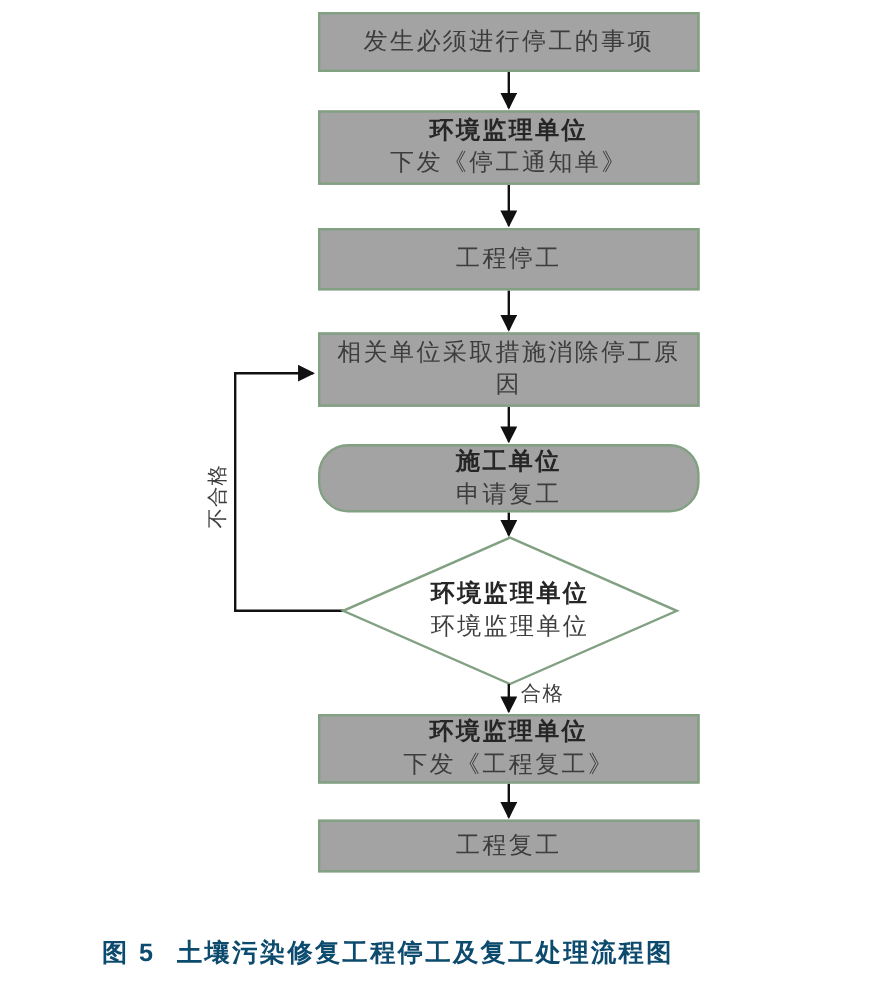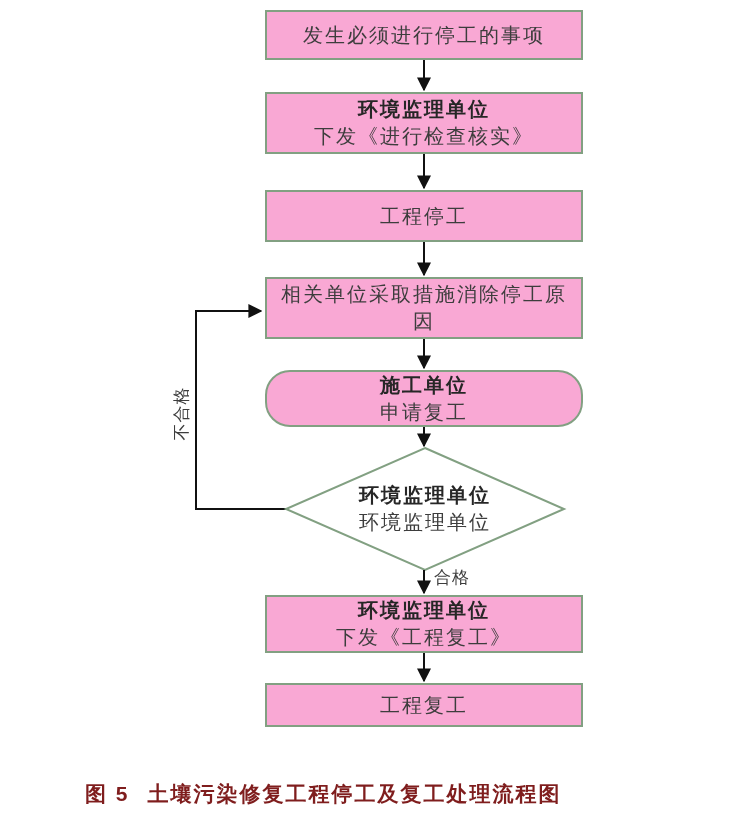--- a/index.html
+++ b/index.html
@@ -15,21 +15,21 @@
     position: absolute;
     left: 0; top: 0;
     width: 733px; height: 819px;
   }
   .flow-box {
     position: absolute;
     left: 265px;
     width: 318px;
     box-sizing: border-box;
     border: 2px solid #82a082;
-    background: #f9a8d4;
+    background: #a3a3a3;
     display: flex;
     flex-direction: column;
     align-items: center;
     justify-content: center;
     text-align: center;
     font-size: 20px;
     line-height: 27px;
     letter-spacing: 2px;
     color: #3d3d3d;
     padding: 0 8px;
@@ -77,21 +77,21 @@
     text-align: center;
     transform: rotate(-90deg);
   }
   .figure-caption {
     position: absolute;
     left: 85px;
     top: 780px;
     font-size: 21px;
     font-weight: bold;
     letter-spacing: 2px;
-    color: #7f1d1d;
+    color: #0c4a6e;
     white-space: nowrap;
   }
   .figure-caption .caption-prefix {
     margin-right: 18px;
   }
 </style>
 </head>
 <body>
 
 <div class="stage">
@@ -115,21 +115,21 @@
     <path d="M424 570 V593" fill="none" stroke="#111111" stroke-width="2" marker-end="url(#arrowhead)"></path>
     <path d="M424 653 V681" fill="none" stroke="#111111" stroke-width="2" marker-end="url(#arrowhead)"></path>
   </svg>
 
   <div class="flow-box" style="top:10px; height:50px;">
     <span>发生必须进行停工的事项</span>
   </div>
 
   <div class="flow-box" style="top:92px; height:62px;">
     <span class="node-title">环境监理单位</span>
-    <span>下发《进行检查核实》</span>
+    <span>下发《停工通知单》</span>
   </div>
 
   <div class="flow-box" style="top:277px; height:62px;">
     <span>相关单位采取措施消除停工原因</span>
   </div>
 
   <div class="flow-box" style="top:190px; height:52px;">
     <span>工程停工</span>
   </div>
 

